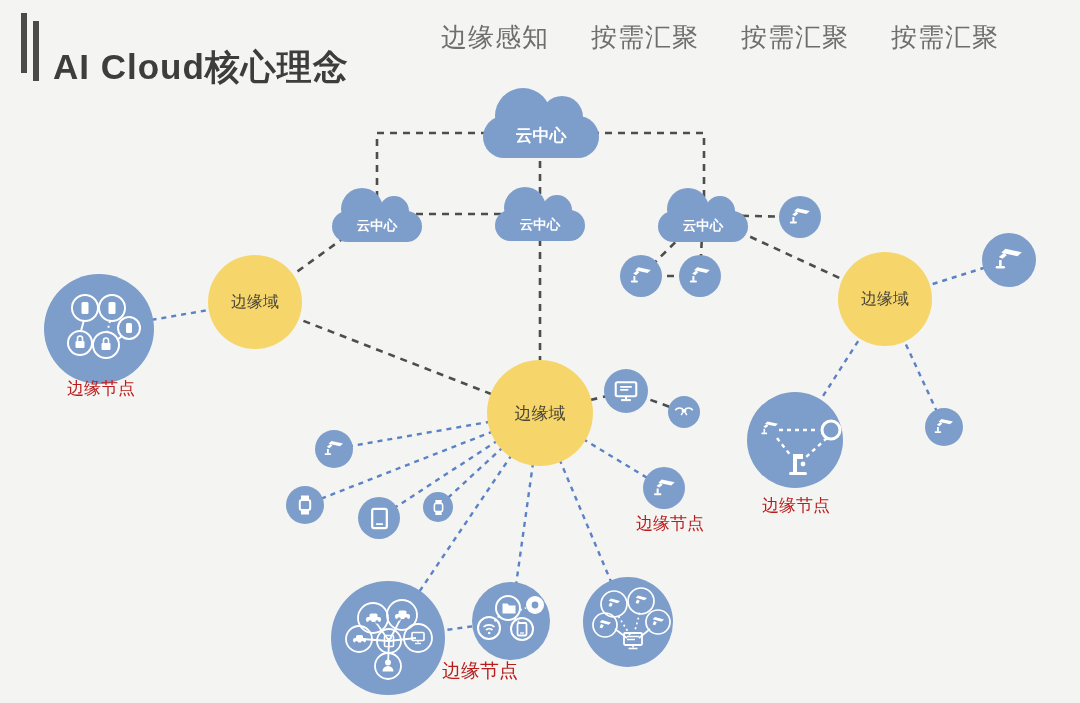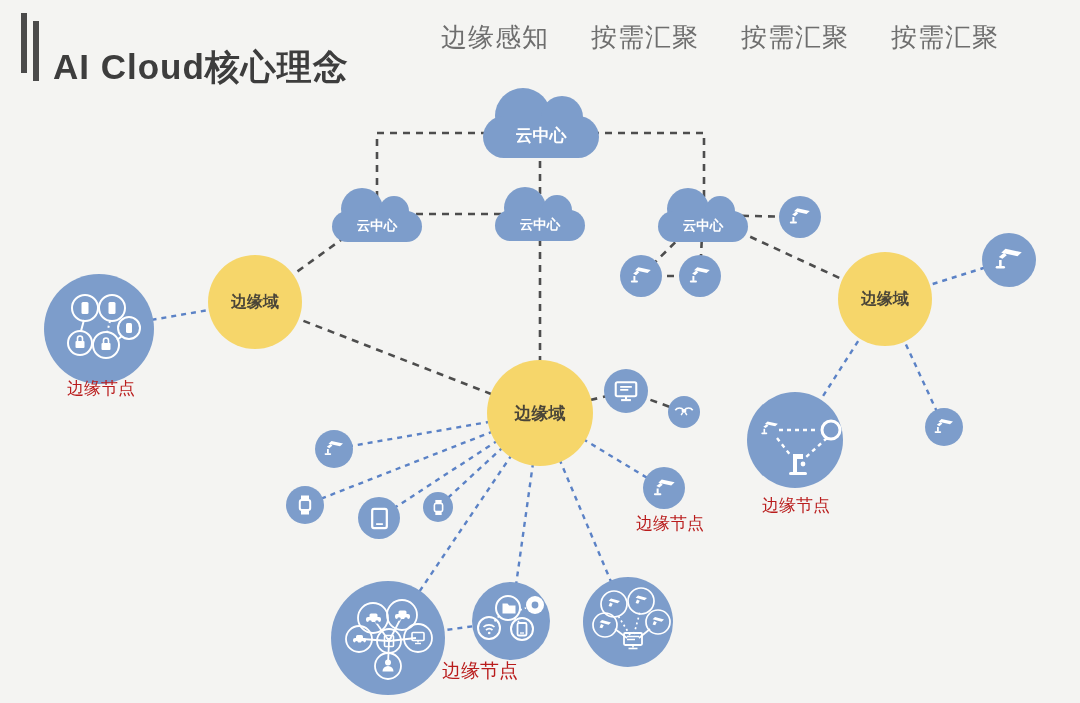--- a/index.html
+++ b/index.html
@@ -36,21 +36,21 @@
   .cloud.sm{width:90px;height:54px;}
   .cloud.sm .c-base{height:31px;border-radius:16px;}
   .cloud.sm .c-p1{width:42px;height:42px;left:9px;top:0;}
   .cloud.sm .c-p2{width:30px;height:30px;left:47px;top:8px;}
   .cloud.sm .c-label{bottom:7px;font-size:13.5px;}
   .cloud.pos-l{left:332px;top:188px;}
   .cloud.pos-m{left:495px;top:187px;}
   .cloud.pos-r{left:658px;top:188px;}
 
   
-  .domain{position:absolute;background:#f6d66a;border-radius:50%;display:flex;align-items:center;justify-content:center;font-weight:700;color:#4a4538;z-index:2;}
+  .domain{position:absolute;background:#f6d66a;border-radius:50%;display:flex;align-items:center;justify-content:center;font-weight:400;color:#4a4538;z-index:2;}
   .domain.d-left{left:208px;top:255px;width:94px;height:94px;font-size:16px;}
   .domain.d-right{left:838px;top:252px;width:94px;height:94px;font-size:16px;}
   .domain.d-center{left:487px;top:360px;width:106px;height:106px;font-size:17px;}
 
   
   .bnode{position:absolute;background:#7d9dcb;border-radius:50%;display:flex;align-items:center;justify-content:center;z-index:2;}
   .nlabel{position:absolute;font-weight:400;color:#b91c1c;font-size:17px;transform:translateX(-50%);white-space:nowrap;z-index:3;}
 </style>
 </head>
 <body>

